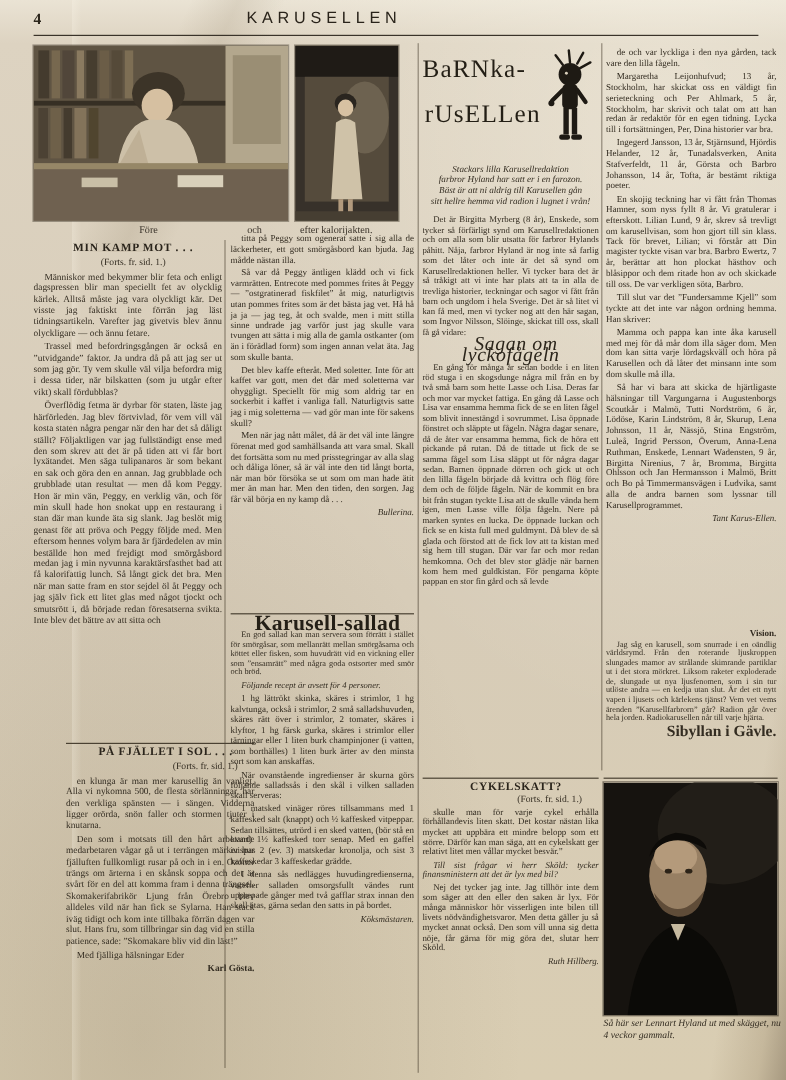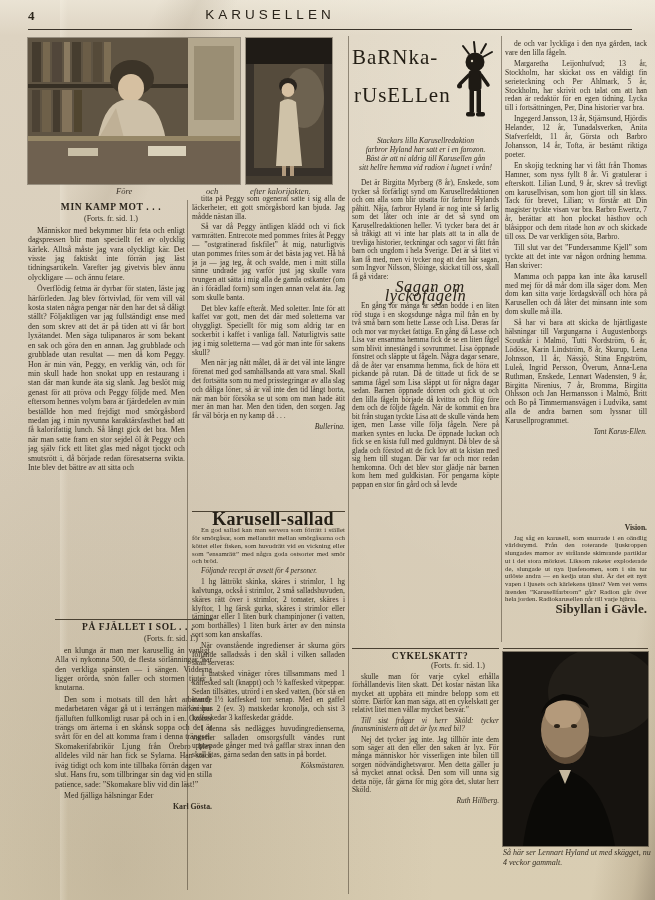--- a/index.html
+++ b/index.html
@@ -15,21 +15,21 @@
   .crease{position:absolute;pointer-events:none;}
   .crease1{left:0;top:690;width:300px;height:210px;background:linear-gradient(115deg,transparent 40%,rgba(110,92,62,.12) 50%,transparent 60%);}
   .crease2{left:60px;top:0;width:8px;height:900px;background:linear-gradient(to right,rgba(255,250,238,.25),transparent);}
   .pagenum{position:absolute;left:28px;top:8px;font-size:13px;font-weight:bold;color:#2c261c;}
   .masthead{position:absolute;left:180px;top:7px;width:180px;text-align:center;
     font-family:"Liberation Sans",sans-serif;font-size:13.5px;letter-spacing:4px;color:#29231a;}
   .mastrule{position:absolute;left:28px;top:29px;width:604px;border-top:1.6px solid #3a332a;}
   .vrule{position:absolute;width:1px;background:rgba(62,52,36,.5);}
   .hrule{border-top:1px solid #4a4132;margin:3px 0;}
   .photo{position:absolute;overflow:hidden;background:#6d6252;box-shadow:0 0 0 1px rgba(50,42,30,.4);}
-  .caption-row{position:absolute;left:28px;top:186px;width:304px;height:13px;font-style:italic;font-size:8.5px;color:#3a332a;}
+  .caption-row{position:absolute;left:28px;top:186px;width:304px;height:13px;font-size:8.5px;color:#3a332a;}
   .caption-row span{position:absolute;top:0;}
   .col{position:absolute;text-align:justify;}
   .col p{margin:0 0 2px 0;text-indent:9px;}
   .c1{left:28px;top:203px;width:157px;font-size:7.8px;line-height:9.4px;height:412px;overflow:hidden;}
   .c1b{left:28px;top:616px;width:157px;font-size:7.8px;line-height:9.4px;margin-left:27px;}
   .c2{left:192px;top:195px;width:153px;font-size:7.5px;line-height:8.8px;height:312px;overflow:hidden;}
   .c2b{left:192px;top:508px;width:153px;font-size:7.5px;line-height:8.8px;height:380px;overflow:hidden;}
   .c3{left:352px;top:38px;width:147px;font-size:7.3px;line-height:8.5px;height:606px;overflow:hidden;}
   .c3b{left:352px;top:645px;width:147px;font-size:7.4px;line-height:8.4px;height:250px;overflow:hidden;}
   .c4{left:505px;top:40px;width:142px;font-size:7.5px;line-height:8.9px;height:484px;overflow:hidden;}
@@ -122,20 +122,21 @@
   <div class="caption-row">
     <span style="left:88px;">Före</span>
     <span style="left:178px;">och</span>
     <span style="left:222px;">efter kalorijakten.</span>
   </div>
 
   <div class="col c1">
     <p class="h-small">MIN KAMP MOT . . .</p>
     <p class="cont">(Forts. fr. sid. 1.)</p>
     <p>Människor med bekymmer blir feta och enligt dagspressen blir man speciellt fet av olycklig kärlek. Alltså måste jag vara olyckligt kär. Det visste jag faktiskt inte förrän jag läst tidningsartikeln. Varefter jag givetvis blev ännu olyckligare — och ännu fetare.</p>
+    <p>Trassel med befordringsgången är också en ”utvidgande” faktor. Ja undra då på att jag ser ut som jag gör. Ty vem skulle väl vilja befordra mig i dessa tider, när bilskatten (som ju utgår efter vikt) skall fördubblas?</p>
     <p>Överflödig fetma är dyrbar för staten, läste jag härförleden. Jag blev förtvivlad, för vem vill väl kosta staten några pengar när den har det så dåligt ställt? Följaktligen var jag fullständigt ense med den som skrev att det är på tiden att vi får bort lyxätandet. Men säga tulipanaros är som bekant en sak och göra den en annan. Jag grubblade och grubblade utan resultat — men då kom Peggy. Hon är min vän, Peggy, en verklig vän, och för min skull hade hon snokat upp en restaurang i stan där man kunde äta sig slank. Jag beslöt mig genast för att pröva och Peggy följde med. Men eftersom hennes volym bara är fjärdedelen av min beställde hon med frejdigt mod smörgåsbord medan jag i min nyvunna karaktärsfasthet bad att få kalorifattig lunch. Så långt gick det bra. Men när man satte fram en stor sejdel öl åt Peggy och jag själv fick ett litet glas med något tjockt och smutsrött i, då började redan föresatserna svikta. Inte blev det bättre av att sitta och</p>
   </div>
 
   <div class="col c1b">
     <div class="hrule"></div>
     <p class="h-small">PÅ FJÄLLET I SOL . . .</p>
     <p class="cont cont-right">(Forts. fr. sid. 1.)</p>
     <p>en klunga är man mer karusellig än vanligt. Alla vi nykomna 500, de flesta sörlänningar, har den verkliga spänsten — i sängen. Vidderna ligger orörda, snön faller och stormen tjuter i knutarna.</p>
     <p>Den som i motsats till den hårt arbetande medarbetaren vågar gå ut i terrängen märker hur fjälluften fullkomligt rusar på och in i en. Ozoner trängs om ärterna i en skånsk soppa och det är svårt för en del att komma fram i denna trängsel. Skomakerifabrikör Ljung från Örebro blev alldeles vild när han fick se Sylarna. Han stack iväg tidigt och kom inte tillbaka förrän dagen var slut. Hans fru, som tillbringar sin dag vid en stilla patience, sade: ”Skomakare bliv vid din läst!”</p>
     <p class="closing">Med fjälliga hälsningar Eder</p>
@@ -194,21 +195,21 @@
     <p class="saga-title">Sagan om lyckofågeln</p>
     <p>En gång för många år sedan bodde i en liten röd stuga i en skogsdunge några mil från en by två små barn som hette Lasse och Lisa. Deras far och mor var mycket fattiga. En gång då Lasse och Lisa var ensamma hemma fick de se en liten fågel som blivit innestängd i sovrummet. Lisa öppnade fönstret och släppte ut fågeln. Några dagar senare, då de åter var ensamma hemma, fick de höra ett pickande på rutan. Då de tittade ut fick de se samma fågel som Lisa släppt ut för några dagar sedan. Barnen öppnade dörren och gick ut och den lilla fågeln började då kvittra och flög före dem och de följde fågeln. När de kommit en bra bit från stugan tyckte Lisa att de skulle vända hem igen, men Lasse ville följa fågeln. Nere på marken syntes en lucka. De öppnade luckan och fick se en kista full med guldmynt. Då blev de så glada och förstod att de fick lov att ta kistan med sig hem till stugan. Där var far och mor redan hemkomna. Och det blev stor glädje när barnen kom hem med guldkistan. För pengarna köpte pappan en stor fin gård och så levde</p>
   </div>
 
   <div class="col c3b">
     <div class="hrule"></div>
     <p class="h-small">CYKELSKATT?</p>
     <p class="cont cont-right">(Forts. fr. sid. 1.)</p>
     <p>skulle man för varje cykel erhålla förhållandevis liten skatt. Det kostar nästan lika mycket att uppbära ett mindre belopp som ett större. Därför kan man säga, att en cykelskatt ger relativt litet men vållar mycket besvär.”</p>
     <p style="font-style:italic;">Till sist frågar vi herr Sköld: tycker finansministern att det är lyx med bil?</p>
-    <p>Nej det tycker jag inte. Jag tillhör inte dem som säger att den eller den saken är lyx. För många människor hör visserligen inte bilen till sorgen nödvändighetsvaror. Men detta gäller ju så mycket annat också. Den som vill unna sig detta nöje, får gärna för mig göra det, slutar herr Sköld.</p>
+    <p>Nej det tycker jag inte. Jag tillhör inte dem som säger att den eller den saken är lyx. För många människor hör visserligen inte bilen till livets nödvändighetsvaror. Men detta gäller ju så mycket annat också. Den som vill unna sig detta nöje, får gärna för mig göra det, slutar herr Sköld.</p>
     <p class="sig">Ruth Hillberg.</p>
   </div>
 
   <div class="col c4">
     <p>de och var lyckliga i den nya gården, tack vare den lilla fågeln.</p>
     <p>Margaretha Leijonhufvud; 13 år, Stockholm, har skickat oss en väldigt fin serieteckning och Per Ahlmark, 5 år, Stockholm, har skrivit och talat om att han redan är redaktör för en egen tidning. Lycka till i fortsättningen, Per, Dina historier var bra.</p>
     <p>Ingegerd Jansson, 13 år, Stjärnsund, Hjördis Helander, 12 år, Tunadalsverken, Anita Stafverfeldt, 11 år, Görsta och Barbro Johansson, 14 år, Tofta, är bestämt riktiga poeter.</p>
     <p>En skojig teckning har vi fått från Thomas Hamner, som nyss fyllt 8 år. Vi gratulerar i efterskott. Lilian Lund, 9 år, skrev så trevligt om karusellvisan, som hon gjort till sin klass. Tack för brevet, Lilian; vi förstår att Din magister tyckte visan var bra. Barbro Ewertz, 7 år, berättar att hon plockat hästhov och blåsippor och dem ritade hon av och skickade till oss. De var verkligen söta, Barbro.</p>
     <p>Till slut var det ”Fundersamme Kjell” som tyckte att det inte var någon ordning hemma. Han skriver:</p>
     <p>Mamma och pappa kan inte åka karusell med mej för då mår dom illa säger dom. Men dom kan sitta varje lördagskväll och höra på Karusellen och då låter det minsann inte som dom skulle må illa.</p>

